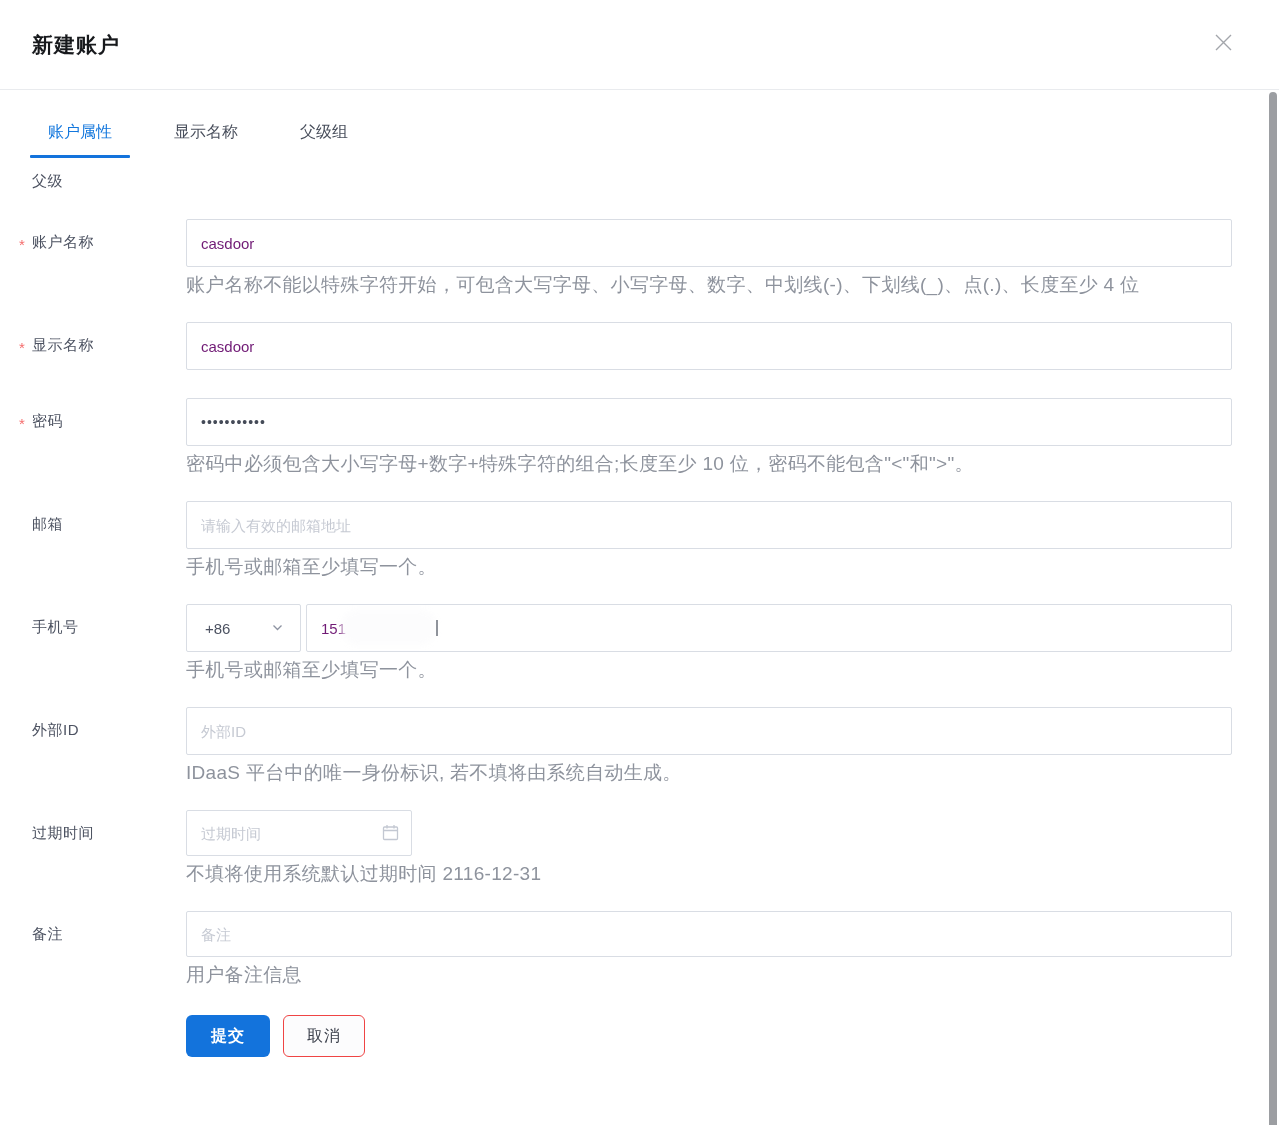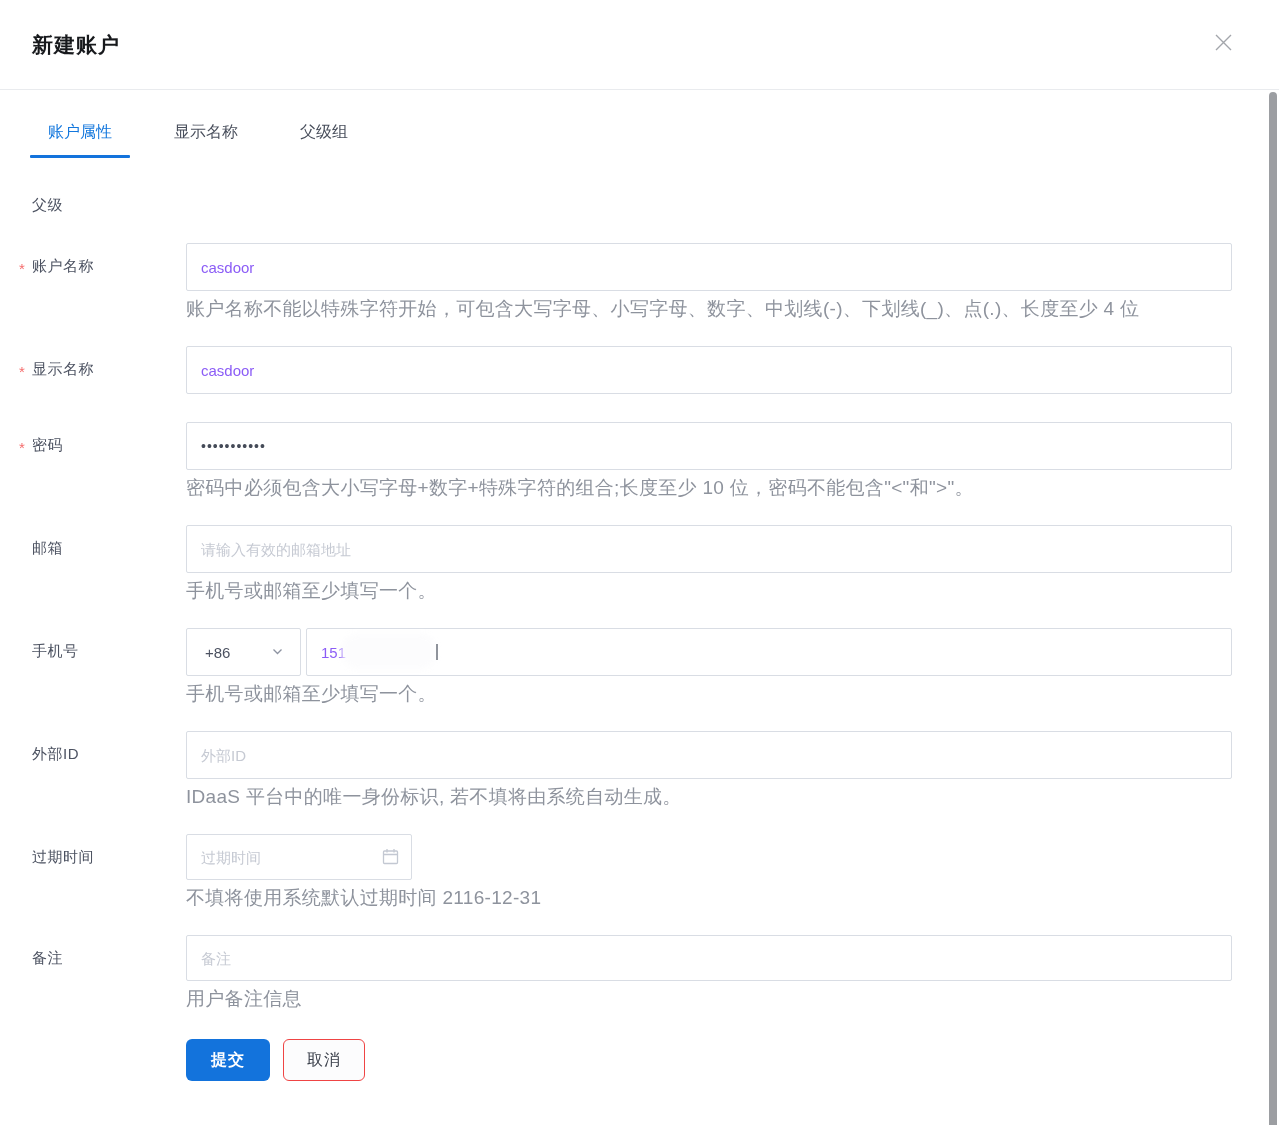--- a/index.html
+++ b/index.html
@@ -19,32 +19,32 @@
   
   .tabs { display: flex; margin: 24px 0 0 30px; }
   .tab { font-size: 16px; color: #494f5c; padding: 8px 18px 15px 18px; margin-right: 26px; cursor: pointer; position: relative; }
   .tab.active { color: #1377dd; }
   .tab.active::after {
     content: ""; position: absolute; left: 0; right: 0; bottom: 0;
     height: 3px; background: #1373dc; border-radius: 1px;
   }
 
   
-  .form { margin-top: 24px; }
+  .form { }
   .form-row { display: flex; margin-bottom: 28px; }
   .row-label {
     width: 186px; flex: 0 0 186px; padding-left: 32px; padding-top: 14px;
     font-size: 15px; color: #4c5261; position: relative; letter-spacing: 0.5px;
   }
   .req-mark { position: absolute; left: 19px; top: 17px; color: #f56c6c; font-size: 15px; }
   .row-content { flex: 1; margin-right: 47px; }
 
   .text-input {
     width: 100%; height: 48px; border: 1px solid #d9dde4; border-radius: 2px;
-    padding: 0 14px; font-size: 15px; color: #8b5cf6; background: #fff; outline: none;
+    padding: 0 14px; font-size: 15px; color: #701a75; background: #fff; outline: none;
     font-family: "Liberation Sans", "DejaVu Sans", sans-serif;
   }
   .text-input::placeholder { color: #c6cad3; opacity: 1; }
   .text-input:disabled { background: #f5f6f8; color: #c3c7ce; border-color: #dee1e7; }
   .pwd-input { letter-spacing: 1px; font-size: 14px; color: #454b58; }
 
   .help-text { margin-top: 8px; font-size: 19px; line-height: 19px; color: #8e939d; letter-spacing: 0.3px; }
 
   
   .phone-wrap { display: flex; }

